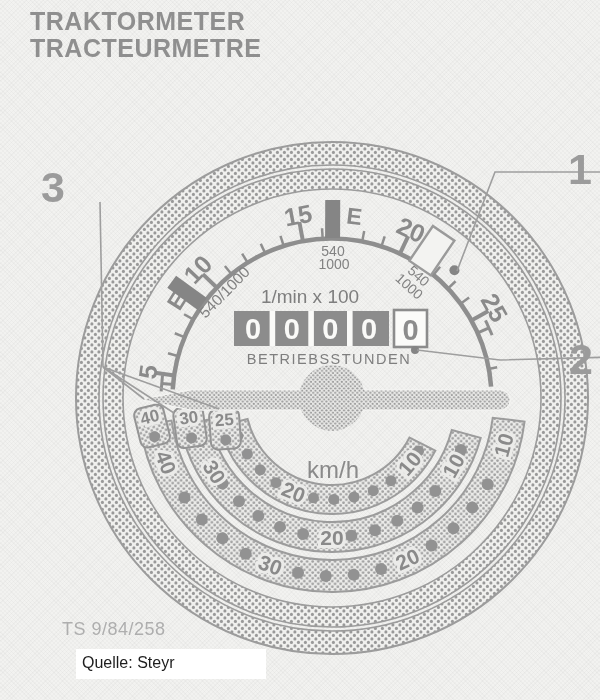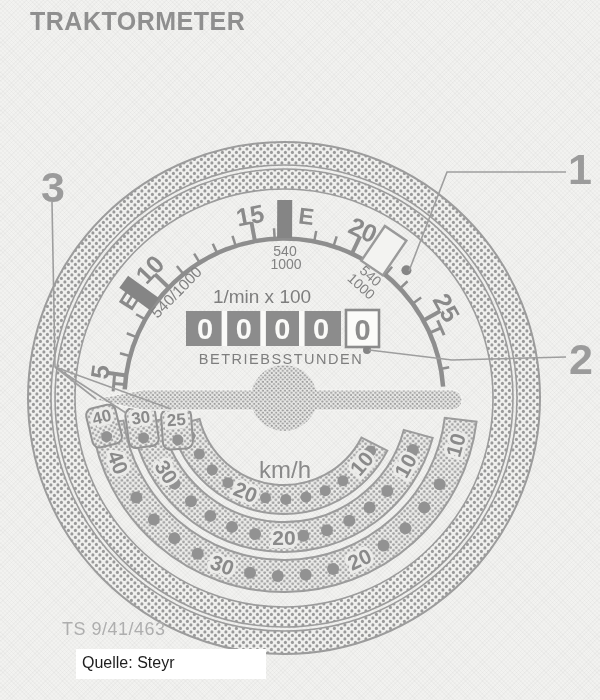--- a/index.html
+++ b/index.html
@@ -4,21 +4,21 @@
 <style>
   html,body{margin:0;padding:0;}
   body{
     width:600px;height:700px;position:relative;overflow:hidden;
     background-color:#f2f2f0;
     background-image:
       repeating-linear-gradient(45deg, rgba(140,140,140,.055) 0 1px, transparent 1px 3px),
       repeating-linear-gradient(-45deg, rgba(140,140,140,.055) 0 1px, transparent 1px 3px);
     font-family:"Liberation Sans", sans-serif;
   }
-  #stage{position:absolute;inset:0;}
+  #stage{position:absolute;inset:0;padding-left:48px;}
   .title{
     position:absolute;left:30px;top:8px;
     font-weight:bold;font-size:25px;line-height:27px;letter-spacing:.5px;
     color:#8f8f8f;
   }
   .callout-num{
     position:absolute;width:44px;text-align:center;
     font-weight:bold;font-size:43px;line-height:1;color:#9b9b9b;
   }
   #callout-1{left:558px;top:148px;}
@@ -35,20 +35,21 @@
   }
   svg text{font-family:"Liberation Sans", sans-serif;}
 </style>
 </head>
 <body>
 
 <div id="stage">
 
   <div class="title">
     <div>TRAKTORMETER</div>
+    <div>TRACTEURMETRE</div>
   </div>
 
   <svg id="svg" width="600" height="700" viewBox="0 0 600 700">
     <defs>
       <pattern id="stipCoarse" width="7" height="7" patternUnits="userSpaceOnUse">
         <rect width="7" height="7" fill="#f0f0ee"></rect>
         <circle cx="1.9" cy="1.9" r="1.55" fill="#999999"></circle>
         <circle cx="5.4" cy="5.4" r="1.55" fill="#999999"></circle>
       </pattern>
       <pattern id="stipMed" width="5.6" height="5.6" patternUnits="userSpaceOnUse">
@@ -211,19 +212,19 @@
         <polyline points="55,367 96,399" fill="none" stroke="#9e9e9e" stroke-width="1.6"></polyline>
         <polyline points="55,367 126,413" fill="none" stroke="#9e9e9e" stroke-width="1.6"></polyline>
         <polyline points="55,367 171,409" fill="none" stroke="#9e9e9e" stroke-width="1.6"></polyline>
       </g>
   </svg>
 
   <div class="callout-num" id="callout-1">1</div>
   <div class="callout-num" id="callout-2">2</div>
   <div class="callout-num" id="callout-3">3</div>
 
-  <div class="ts-code">TS 9/41/463</div>
+  <div class="ts-code">TS 9/84/258</div>
 
   <div class="caption-box">
     <div>Quelle: Steyr</div>
   </div>
 
 </div>
 
 </body></html>

